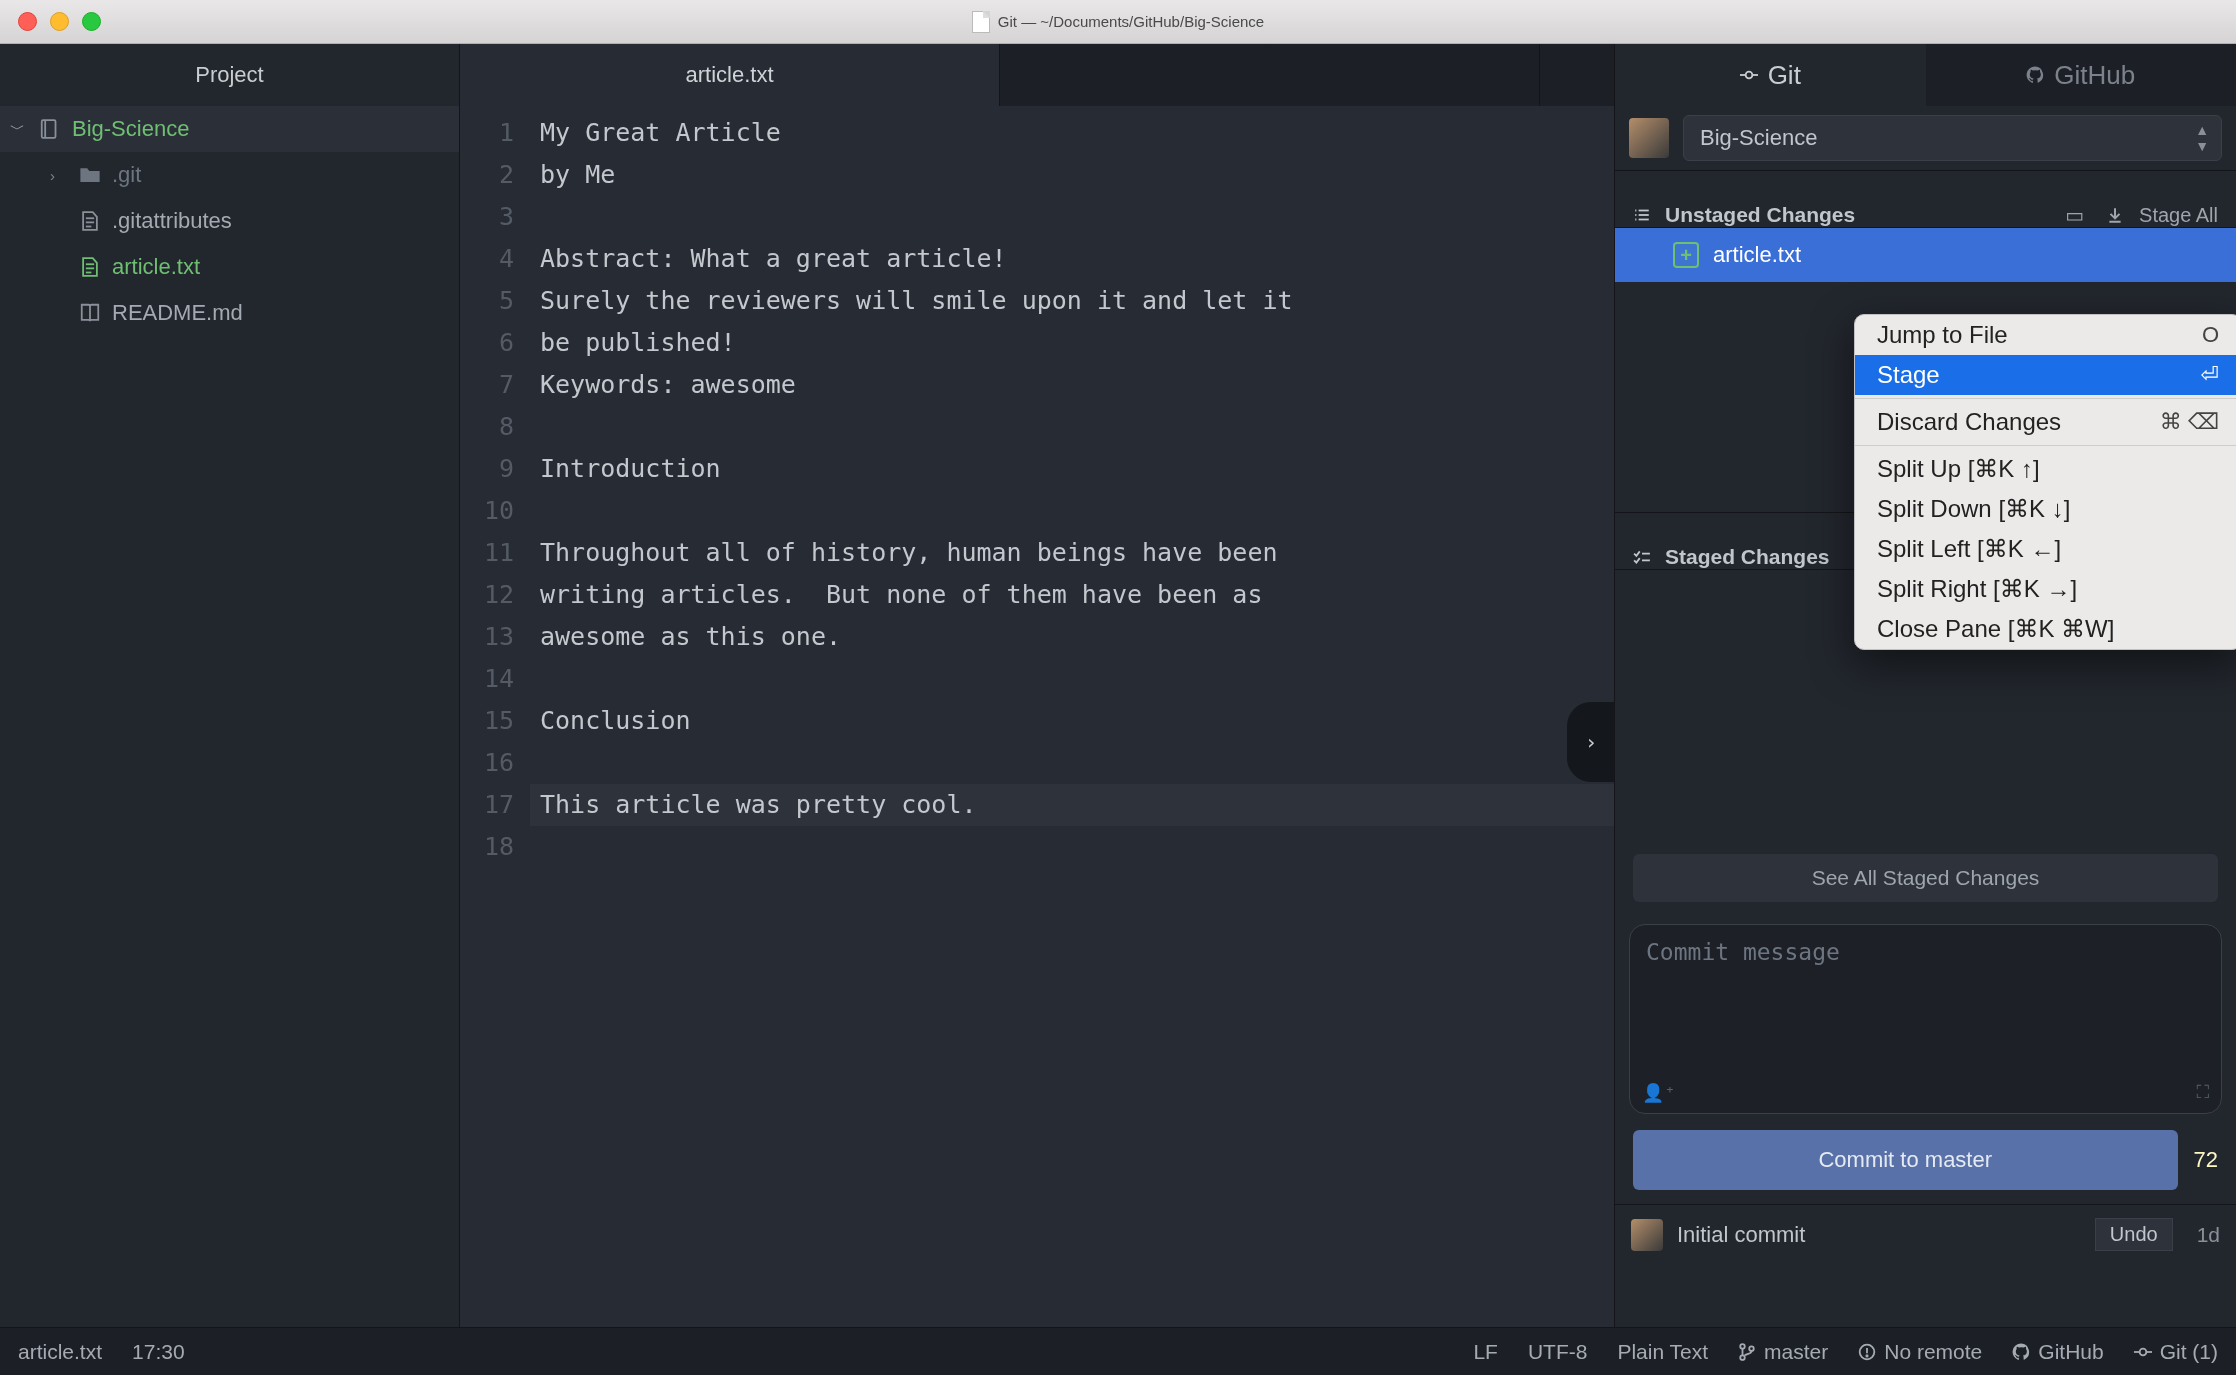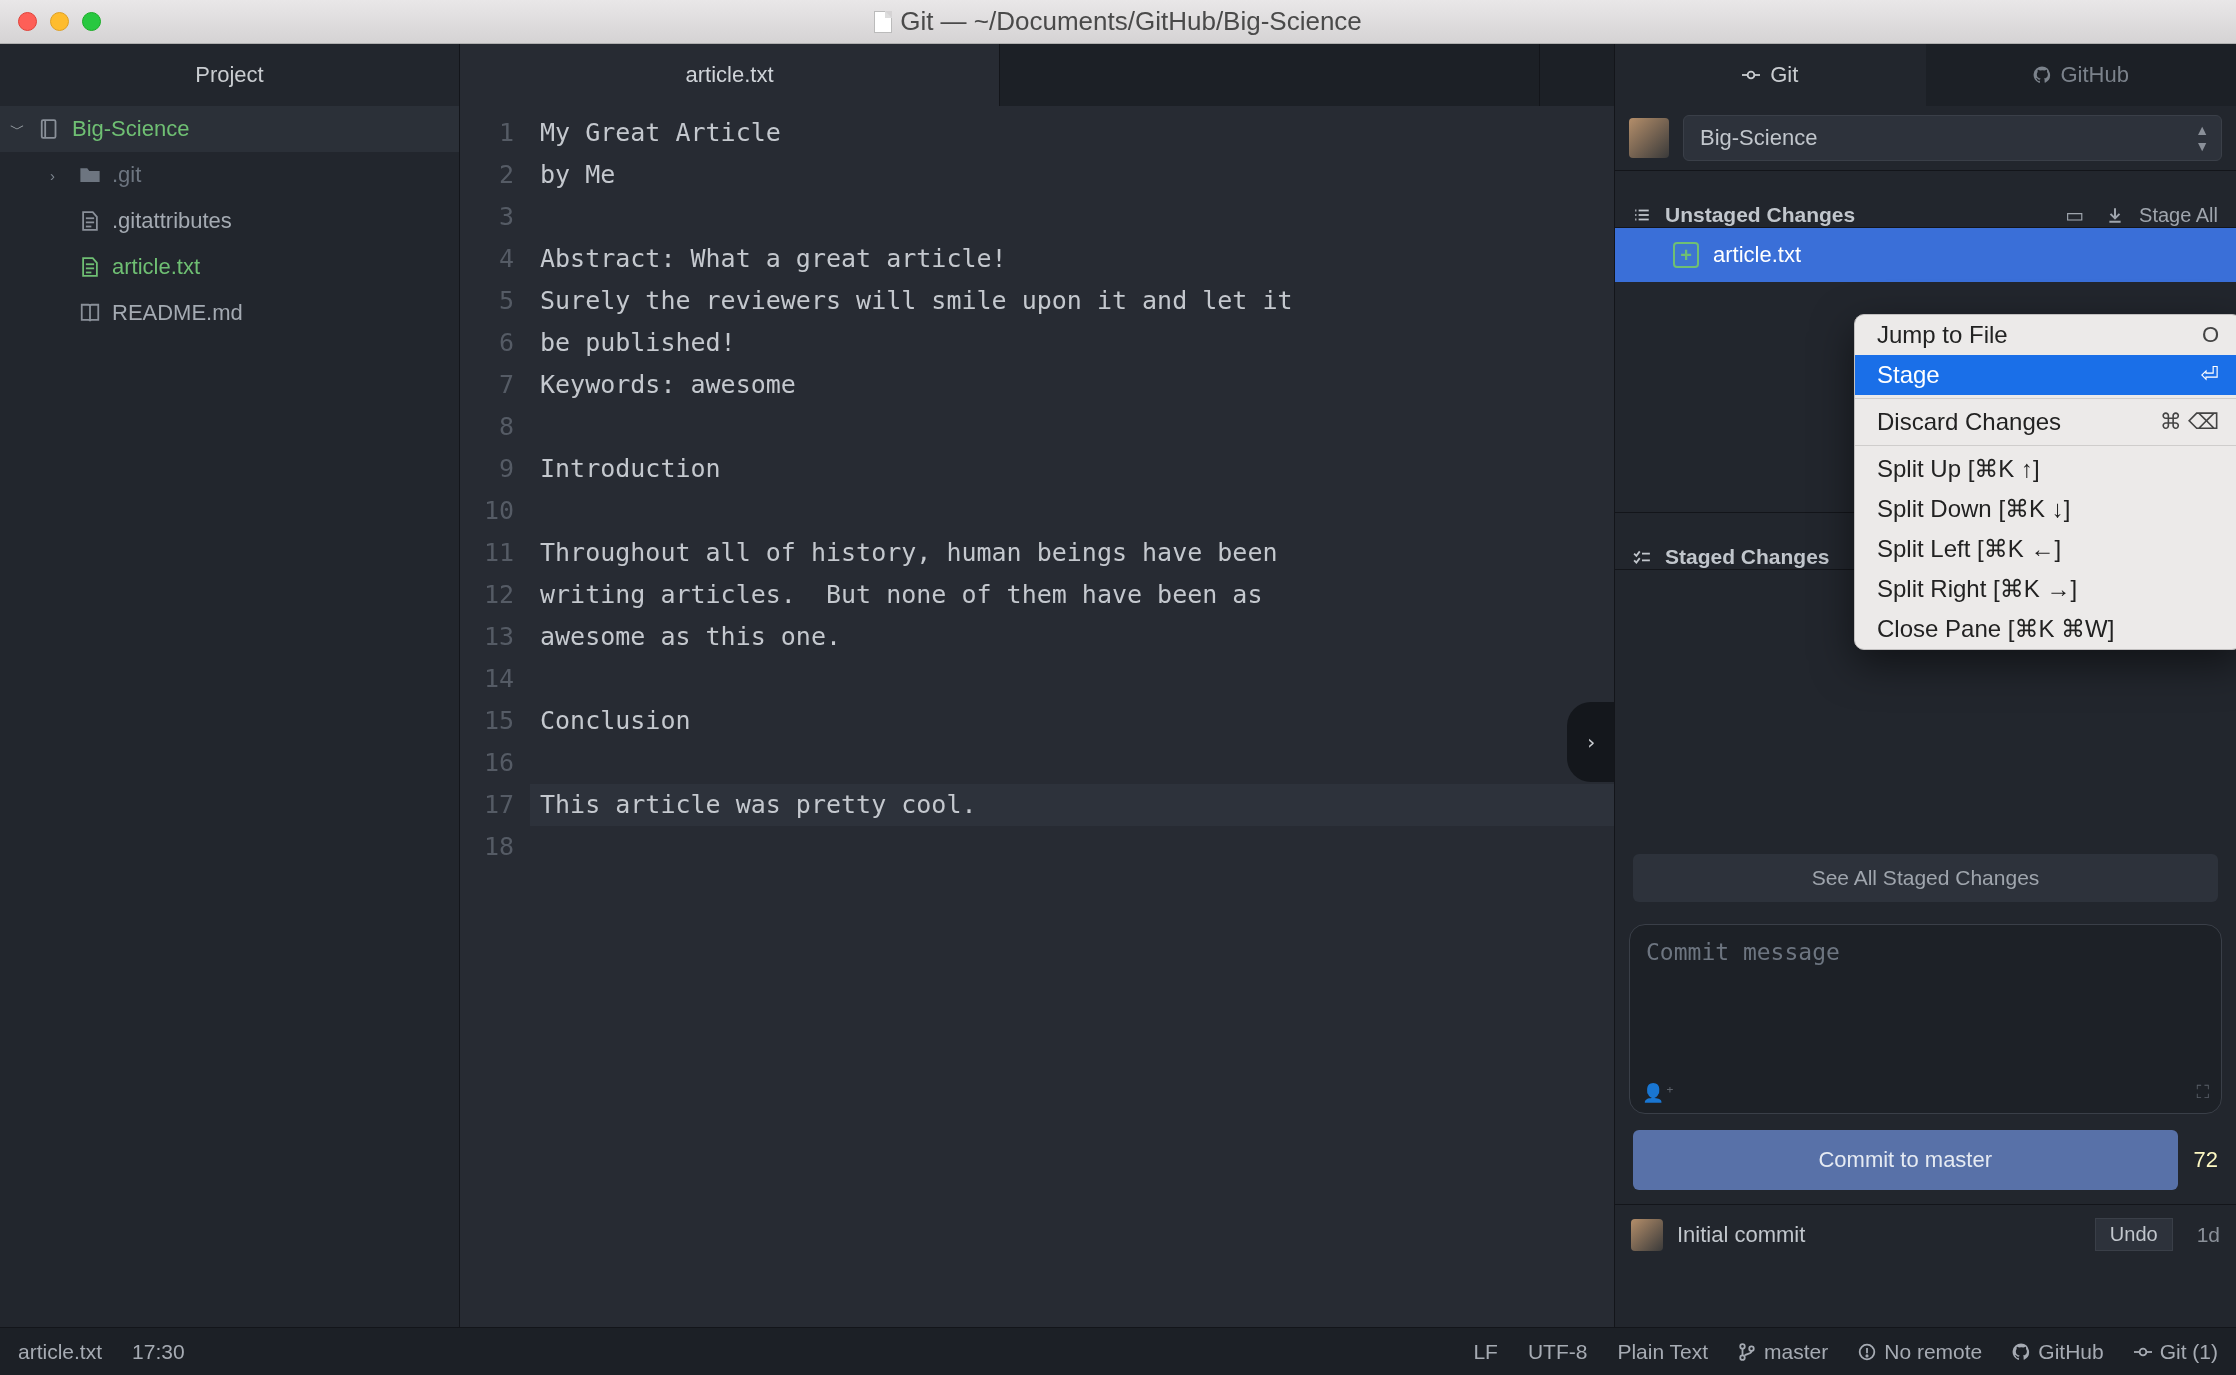--- a/index.html
+++ b/index.html
@@ -23,21 +23,21 @@
   position: relative;
 }
 .traffic-lights { display: flex; gap: 13px; padding-left: 18px; }
 .tl { width: 19px; height: 19px; border-radius: 50%; }
 .tl.red { background: #fe5f57; border: 1px solid #e14239; }
 .tl.yellow { background: #febc2e; border: 1px solid #dfa023; }
 .tl.green { background: #28c840; border: 1px solid #1bad27; }
 .titlebar-title {
   position: absolute; left: 0; right: 0;
   text-align: center;
-  font-size: 26px;
+  font-size: 15px;
   color: #4a4a4a;
   display: flex; align-items: center; justify-content: center; gap: 8px;
 }
 .file-glyph {
   width: 18px; height: 22px;
   background: #fff; border: 1px solid #bbb;
   position: relative;
 }
 .file-glyph::after {
   content: ""; position: absolute; top: -1px; right: -1px;
@@ -84,21 +84,21 @@
   position:absolute; right:-1px; top:596px; width:48px; height:80px;
   background:#14171c; border-radius:24px 0 0 24px;
   display:flex; align-items:center; justify-content:center; color:#c9ccd0; font-size:20px;
 }
 
 
 .git-panel { width: 622px; background: #22262d; border-left:1px solid #13151a; display:flex; flex-direction:column; }
 .git-tabs { height:62px; display:flex; }
 .git-tab {
   flex:1; display:flex; align-items:center; justify-content:center; gap:10px;
-  font-size:22px; color:#c9ccd0;
+  font-size:26px; color:#c9ccd0;
 }
 .git-tab.inactive { color:#7b828b; background:#1c2026; }
 .git-tab.active { background:#22262d; }
 .repo-row { height:64px; display:flex; align-items:center; gap:14px; padding:0 14px; }
 .avatar { width:40px; height:40px; background:linear-gradient(135deg,#b48e6a,#3a3a3a); border-radius:4px; }
 .repo-select {
   flex:1; height:46px; background:#2d323b; border:1px solid #3a3f48; border-radius:6px;
   display:flex; align-items:center; padding:0 16px; font-size:22px; color:#c1c6cc;
   justify-content:space-between;
 }

